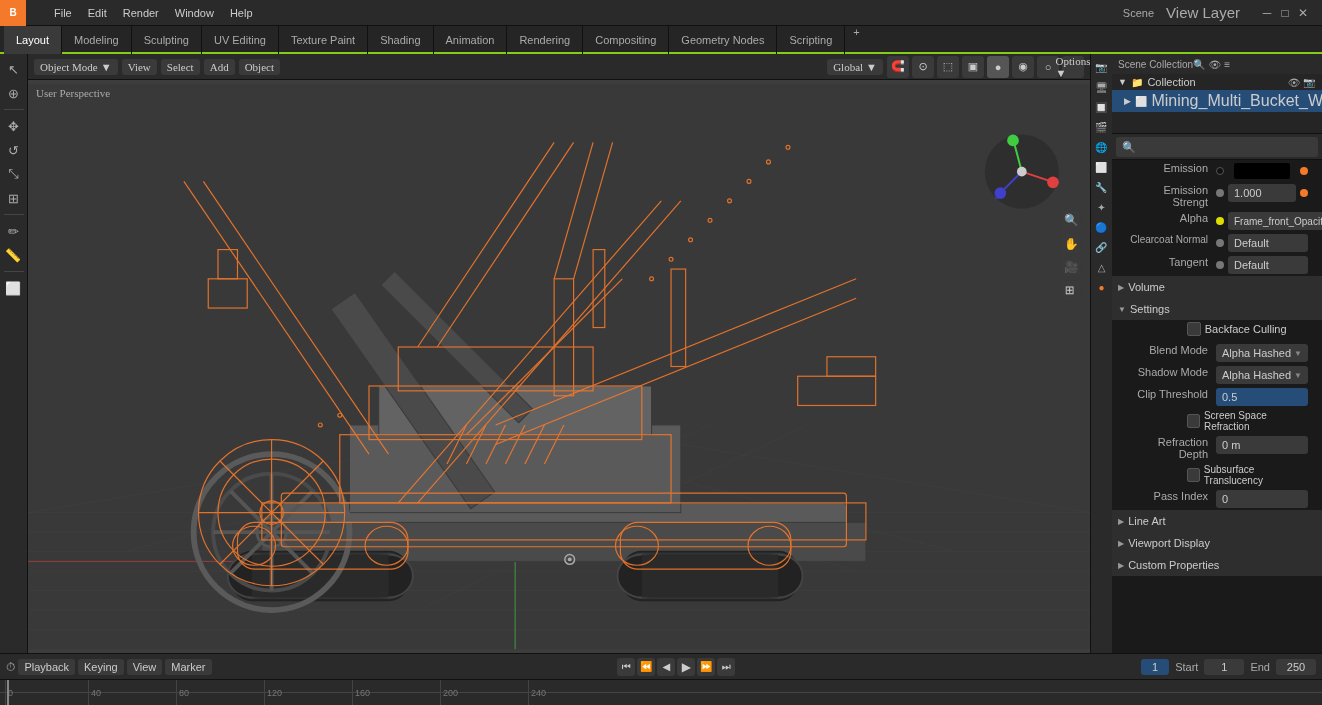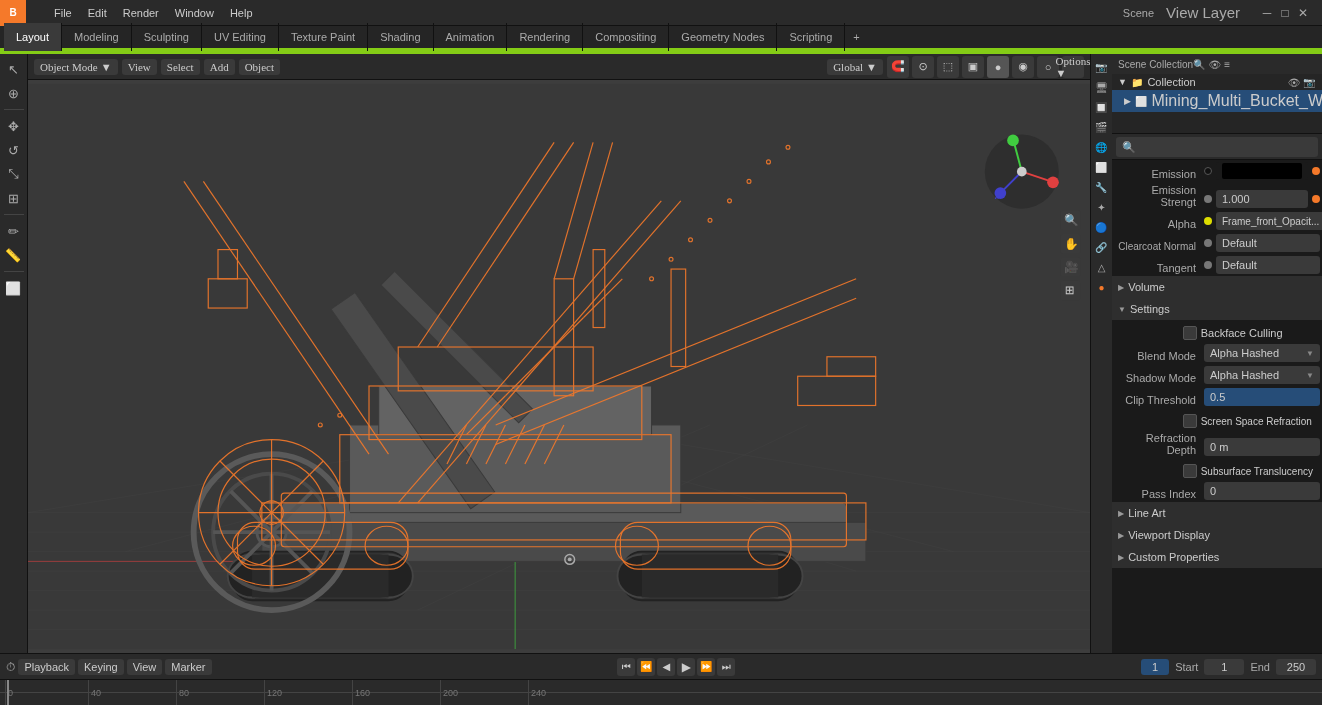--- a/index.html
+++ b/index.html
@@ -7,21 +7,21 @@
 
     
     .top-bar { background: #2a2a2a; height: 26px; display: flex; align-items: center; border-bottom: 1px solid #111; }
     .blender-logo { width: 26px; height: 26px; background: #f5792a; display: flex; align-items: center; justify-content: center; font-weight: bold; color: white; font-size: 10px; }
     .menu-items { display: flex; align-items: center; height: 100%; padding-left: 20px; }
     .menu-item { padding: 0 8px; height: 100%; display: flex; align-items: center; cursor: pointer; color: #ccc; }
     .top-right { margin-left: auto; display: flex; align-items: center; gap: 4px; padding-right: 12px; }
     .window-btn { width: 14px; height: 14px; display: flex; align-items: center; justify-content: center; cursor: pointer; color: #aaa; font-size: 12px; }
 
     
-    .workspace-tabs { background: #252525; height: 28px; display: flex; align-items: center; border-bottom: 6px solid #84cc16; padding-left: 4px; }
+    .workspace-tabs { background: #252525; height: 28px; display: flex; align-items: flex-start; border-bottom: 2px solid #84cc16; padding-left: 4px; }
     .workspace-tab { padding: 0 12px; height: 28px; display: flex; align-items: center; cursor: pointer; color: #aaa; border-right: 1px solid #111; }
     .workspace-tab-plus { padding: 0 8px; color: #aaa; cursor: pointer; }
 
     
     .main-layout { display: flex; height: calc(705px - 26px - 28px - 26px - 26px); }
 
     
     .left-toolbar { width: 28px; background: #2a2a2a; border-right: 1px solid #111; display: flex; flex-direction: column; align-items: center; padding-top: 4px; gap: 2px; }
     .toolbar-btn { width: 22px; height: 22px; display: flex; align-items: center; justify-content: center; cursor: pointer; color: #aaa; border-radius: 3px; font-size: 13px; }
     .toolbar-separator { width: 20px; height: 1px; background: #444; margin: 3px 0; }
@@ -41,21 +41,21 @@
     .properties-content::-webkit-scrollbar-track { background: #1a1a1a; }
     .properties-content::-webkit-scrollbar-thumb { background: #444; }
 
     
     .outliner { height: 80px; border-bottom: 1px solid #111; background: #252525; overflow: hidden; }
     .outliner-header { height: 20px; background: #2a2a2a; display: flex; align-items: center; padding: 0 6px; font-size: 10px; color: #aaa; justify-content: flex-start; }
     .outliner-item { padding: 2px 6px; display: flex; align-items: center; gap: 4px; font-size: 11px; color: #ccc; cursor: pointer; }
     .outliner-item.selected { background: #264d78; }
     .outliner-indent { padding-left: 12px; }
     .prop-section-header { height: 22px; background: #2e2e2e; display: flex; align-items: center; padding: 0 6px; cursor: pointer; gap: 4px; color: #ccc; font-size: 11px; }
-    .prop-row { display: flex; align-items: flex-end; padding: 2px 2px; min-height: 22px; }
+    .prop-row { display: flex; align-items: flex-start; padding: 2px 14px; min-height: 22px; }
     .prop-label { flex: 0 0 90px; color: #aaa; font-size: 11px; text-align: right; padding-right: 8px; }
     .prop-value { flex: 1; background: #3a3a3a; border-radius: 3px; padding: 2px 6px; color: #ccc; font-size: 11px; display: flex; align-items: center; min-height: 18px; }
     .prop-value.dark { background: #1a1a1a; }
     .prop-value.blue { background: #264d78; }
     .prop-checkbox { width: 14px; height: 14px; background: #3a3a3a; border: 1px solid #555; border-radius: 2px; }
     .prop-dot { width: 8px; height: 8px; border-radius: 50%; }
     .prop-dot.orange { background: #f5792a; }
     .prop-dot.yellow { background: #dddd00; }
     .prop-dot.grey { background: #777; }
     .prop-dot.black { background: #111; border: 1px solid #555; }
@@ -333,20 +333,21 @@
           <text x="4" y="62" fill="#ccc" font-size="12">🎥</text>
           <rect x="0" y="72" width="20" height="20" fill="#3a3a3a" rx="2"></rect>
           <text x="4" y="86" fill="#ccc" font-size="12">⊞</text>
         </g>
 
         <circle cx="556" cy="488" r="5" fill="none" stroke="#aaa" stroke-width="1.5"></circle>
         <circle cx="556" cy="488" r="2" fill="#aaa"></circle>
       </svg>
 
       <div class="viewport-info">
+        <div>User Perspective</div>
       </div>
     </div>
   </div>
 
   <div style="display:flex; height:100%;">
 
     <div class="right-icons-col">
       <div class="side-icon-btn" title="Render Properties">📷</div>
       <div class="side-icon-btn" title="Output Properties">🖥</div>
       <div class="side-icon-btn">🔲</div>

